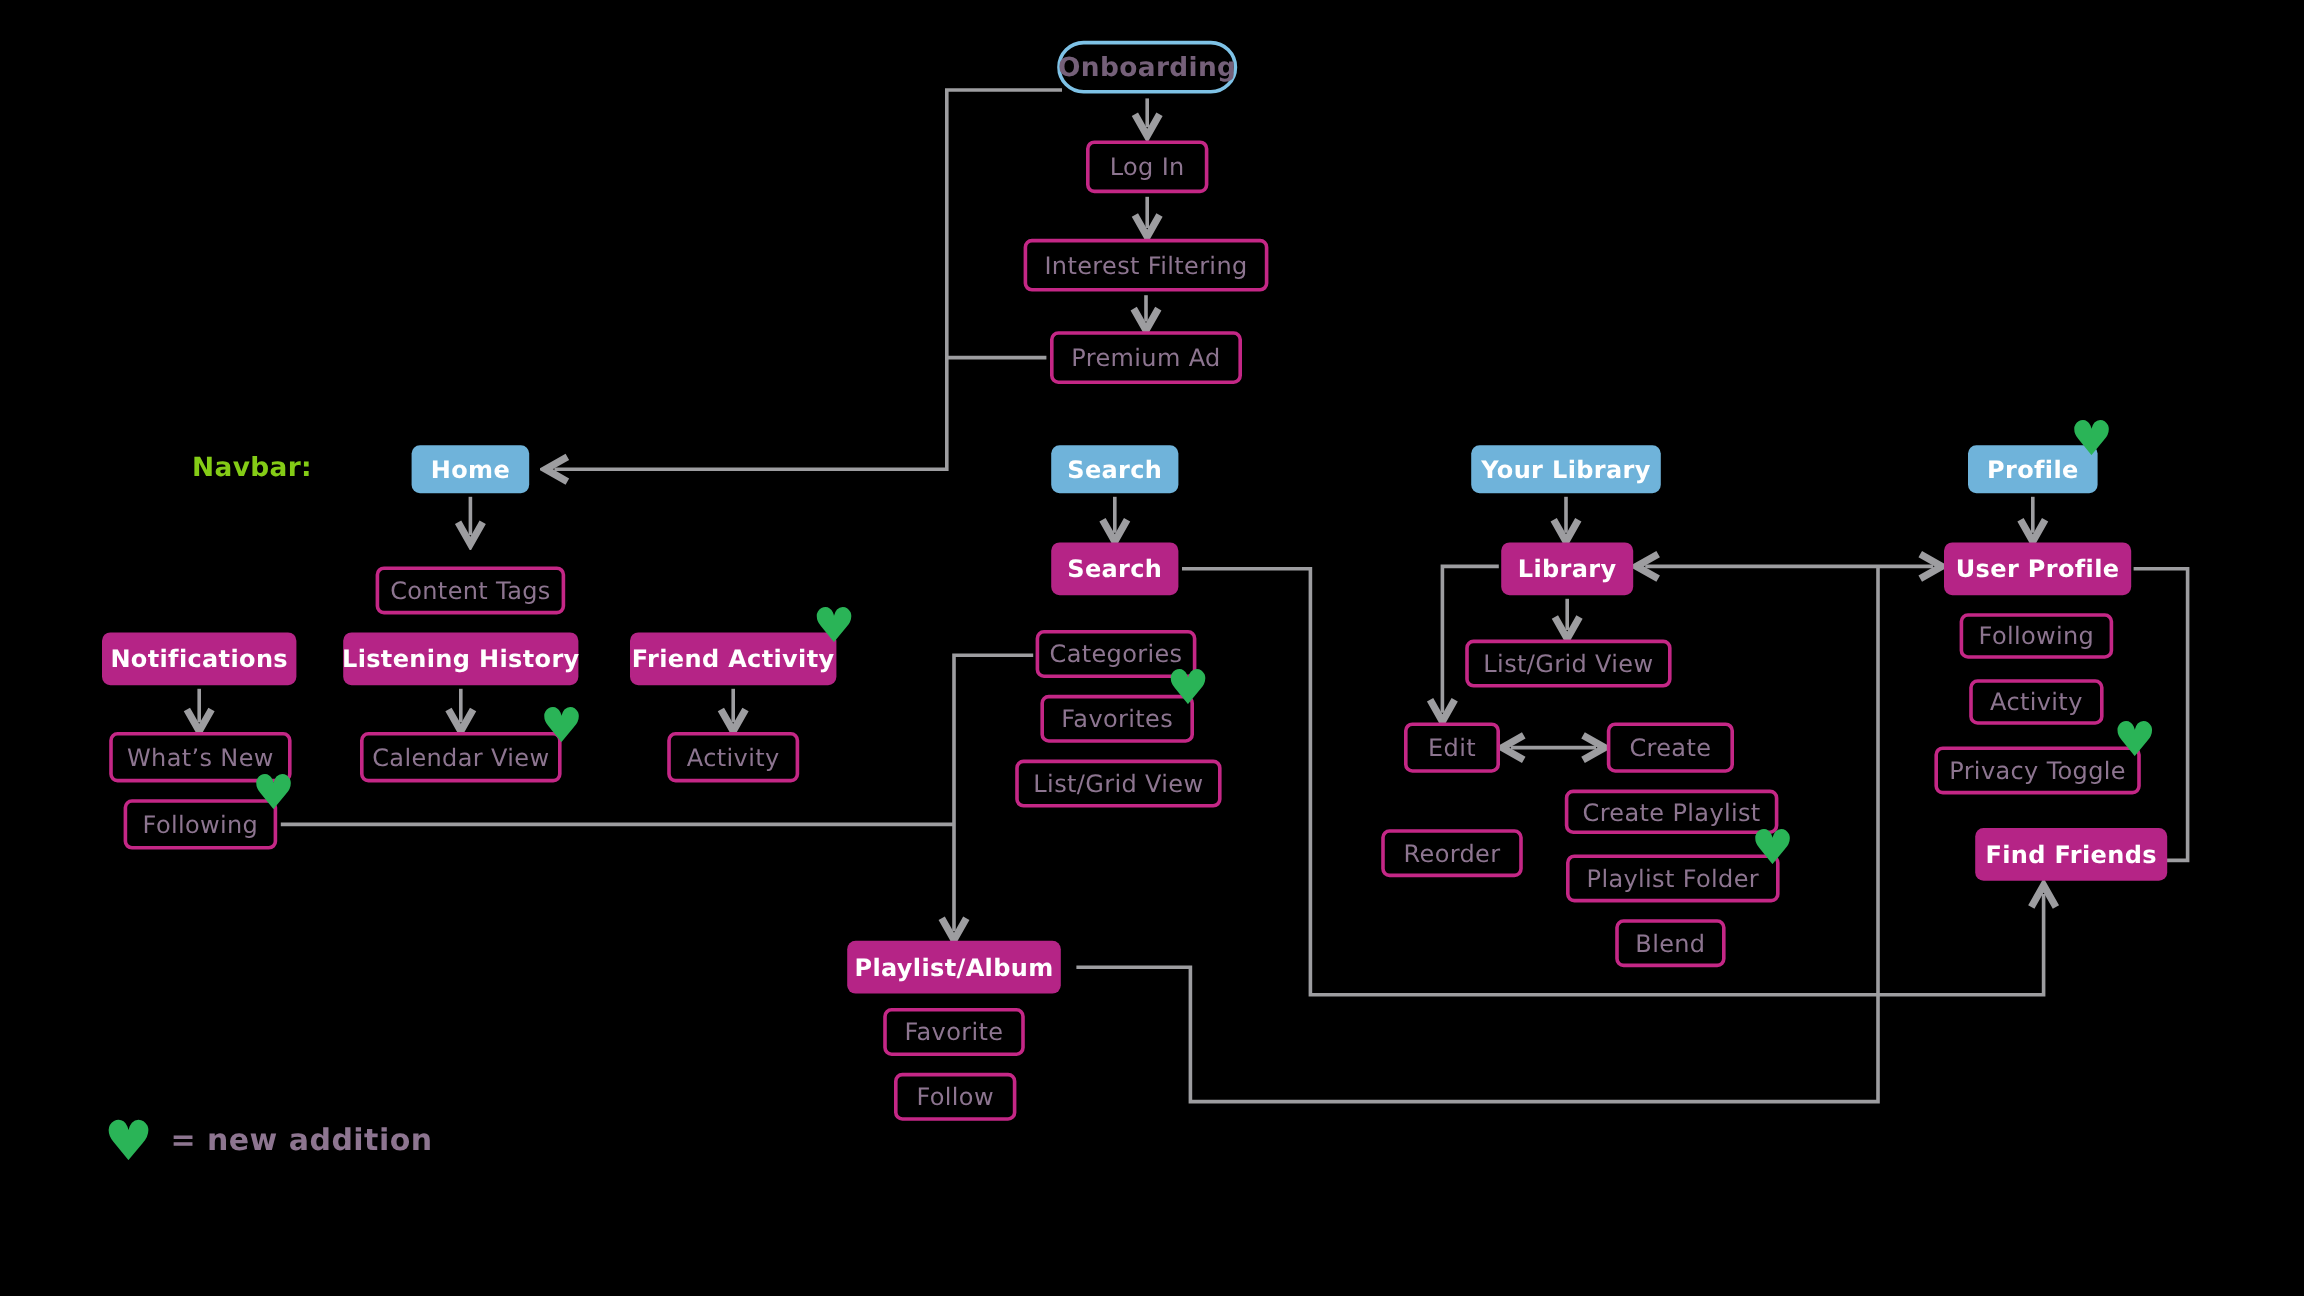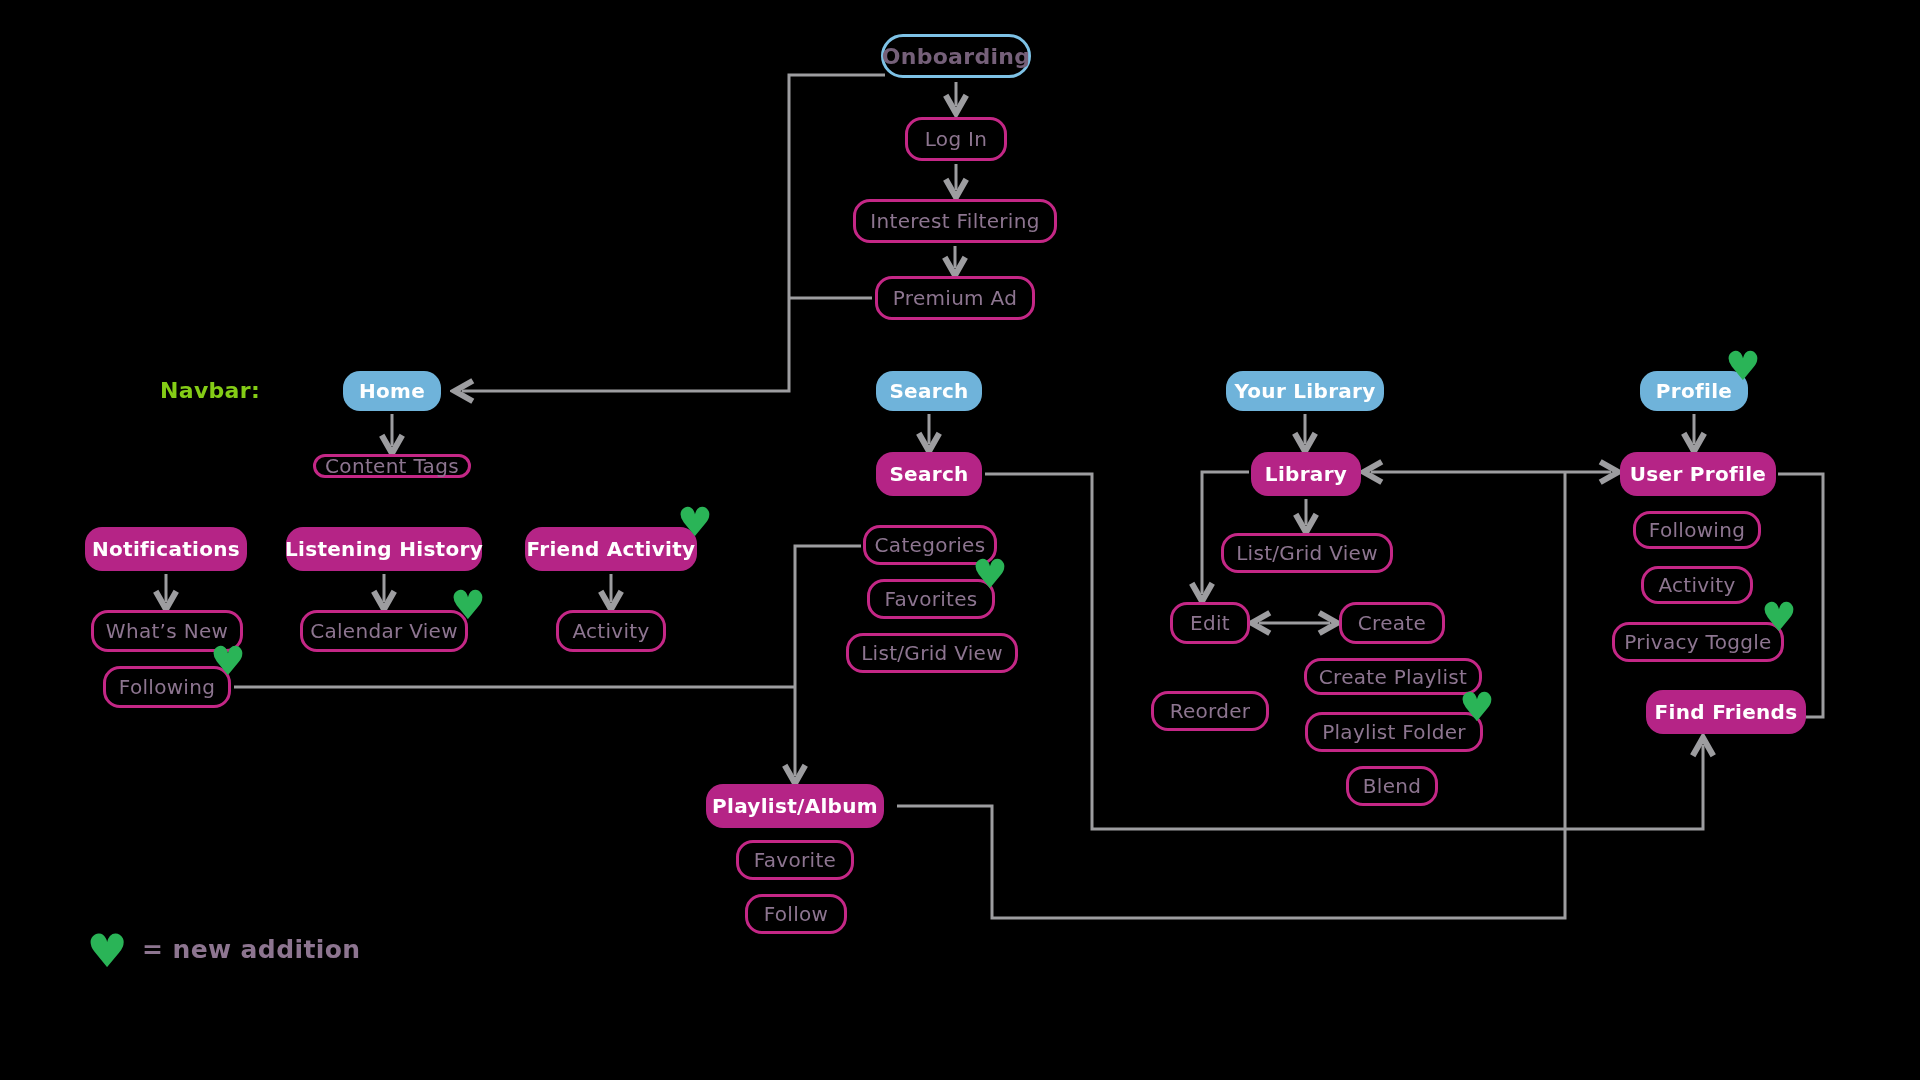--- a/index.html
+++ b/index.html
@@ -4,21 +4,21 @@
 <style>
   html,body{margin:0;padding:0;}
   body{
     width:1920px;height:1080px;background:#000;position:relative;overflow:hidden;
     font-family:"DejaVu Sans","Liberation Sans",sans-serif;
   }
   .canvas{position:absolute;inset:0;width:1920px;height:1080px;}
   .node{
     position:absolute;display:flex;align-items:center;justify-content:center;
     box-sizing:border-box;font-size:20px;letter-spacing:.3px;white-space:nowrap;
-    border-radius:17px;z-index:2;
+    border-radius:7px;z-index:2;
   }
   .outline{background:#000;border:3px solid #C42786;color:#8D7590;font-weight:500;}
   .filled{background:#B52486;color:#fff;font-weight:700;}
   .blue{background:#6FB3DA;color:#fff;font-weight:700;}
   .pill-blue{background:#000;border:3px solid #7EC2E6;color:#756079;font-weight:700;border-radius:26px;font-size:22px;}
   .flowlabel{
     position:absolute;color:#84cc16;font-weight:700;font-size:22px;
     text-align:right;z-index:2;letter-spacing:.3px;
   }
   .heart{
@@ -69,21 +69,21 @@
   </svg>
 
   <div class="flowlabel" style="left:150px;top:378px;width:110px;">Navbar:</div>
 
   <div class="node pill-blue" style="left:881px;top:34px;width:150px;height:44px;">Onboarding</div>
   <div class="node outline" style="left:905px;top:117px;width:102px;height:44px;">Log In</div>
   <div class="node outline" style="left:853px;top:199px;width:204px;height:44px;">Interest Filtering</div>
   <div class="node outline" style="left:875px;top:276px;width:160px;height:44px;">Premium Ad</div>
 
   <div class="node blue" style="left:343px;top:371px;width:98px;height:40px;">Home</div>
-  <div class="node outline" style="left:313px;top:454px;width:158px;height:24px;">Content Tags</div>
+  <div class="node outline" style="left:313px;top:472px;width:158px;height:40px;">Content Tags</div>
   <div class="node filled" style="left:85px;top:527px;width:162px;height:44px;">Notifications</div>
   <div class="node filled" style="left:286px;top:527px;width:196px;height:44px;">Listening History</div>
   <div class="node filled" style="left:525px;top:527px;width:172px;height:44px;">Friend Activity</div>
   <span class="heart" style="left:675px;top:502px;">♥</span>
   <div class="node outline" style="left:91px;top:610px;width:152px;height:42px;">What’s New</div>
   <div class="node outline" style="left:300px;top:610px;width:168px;height:42px;">Calendar View</div>
   <span class="heart" style="left:448px;top:585px;">♥</span>
   <div class="node outline" style="left:556px;top:610px;width:110px;height:42px;">Activity</div>
   <div class="node outline" style="left:103px;top:666px;width:128px;height:42px;">Following</div>
   <span class="heart" style="left:208px;top:641px;">♥</span>

